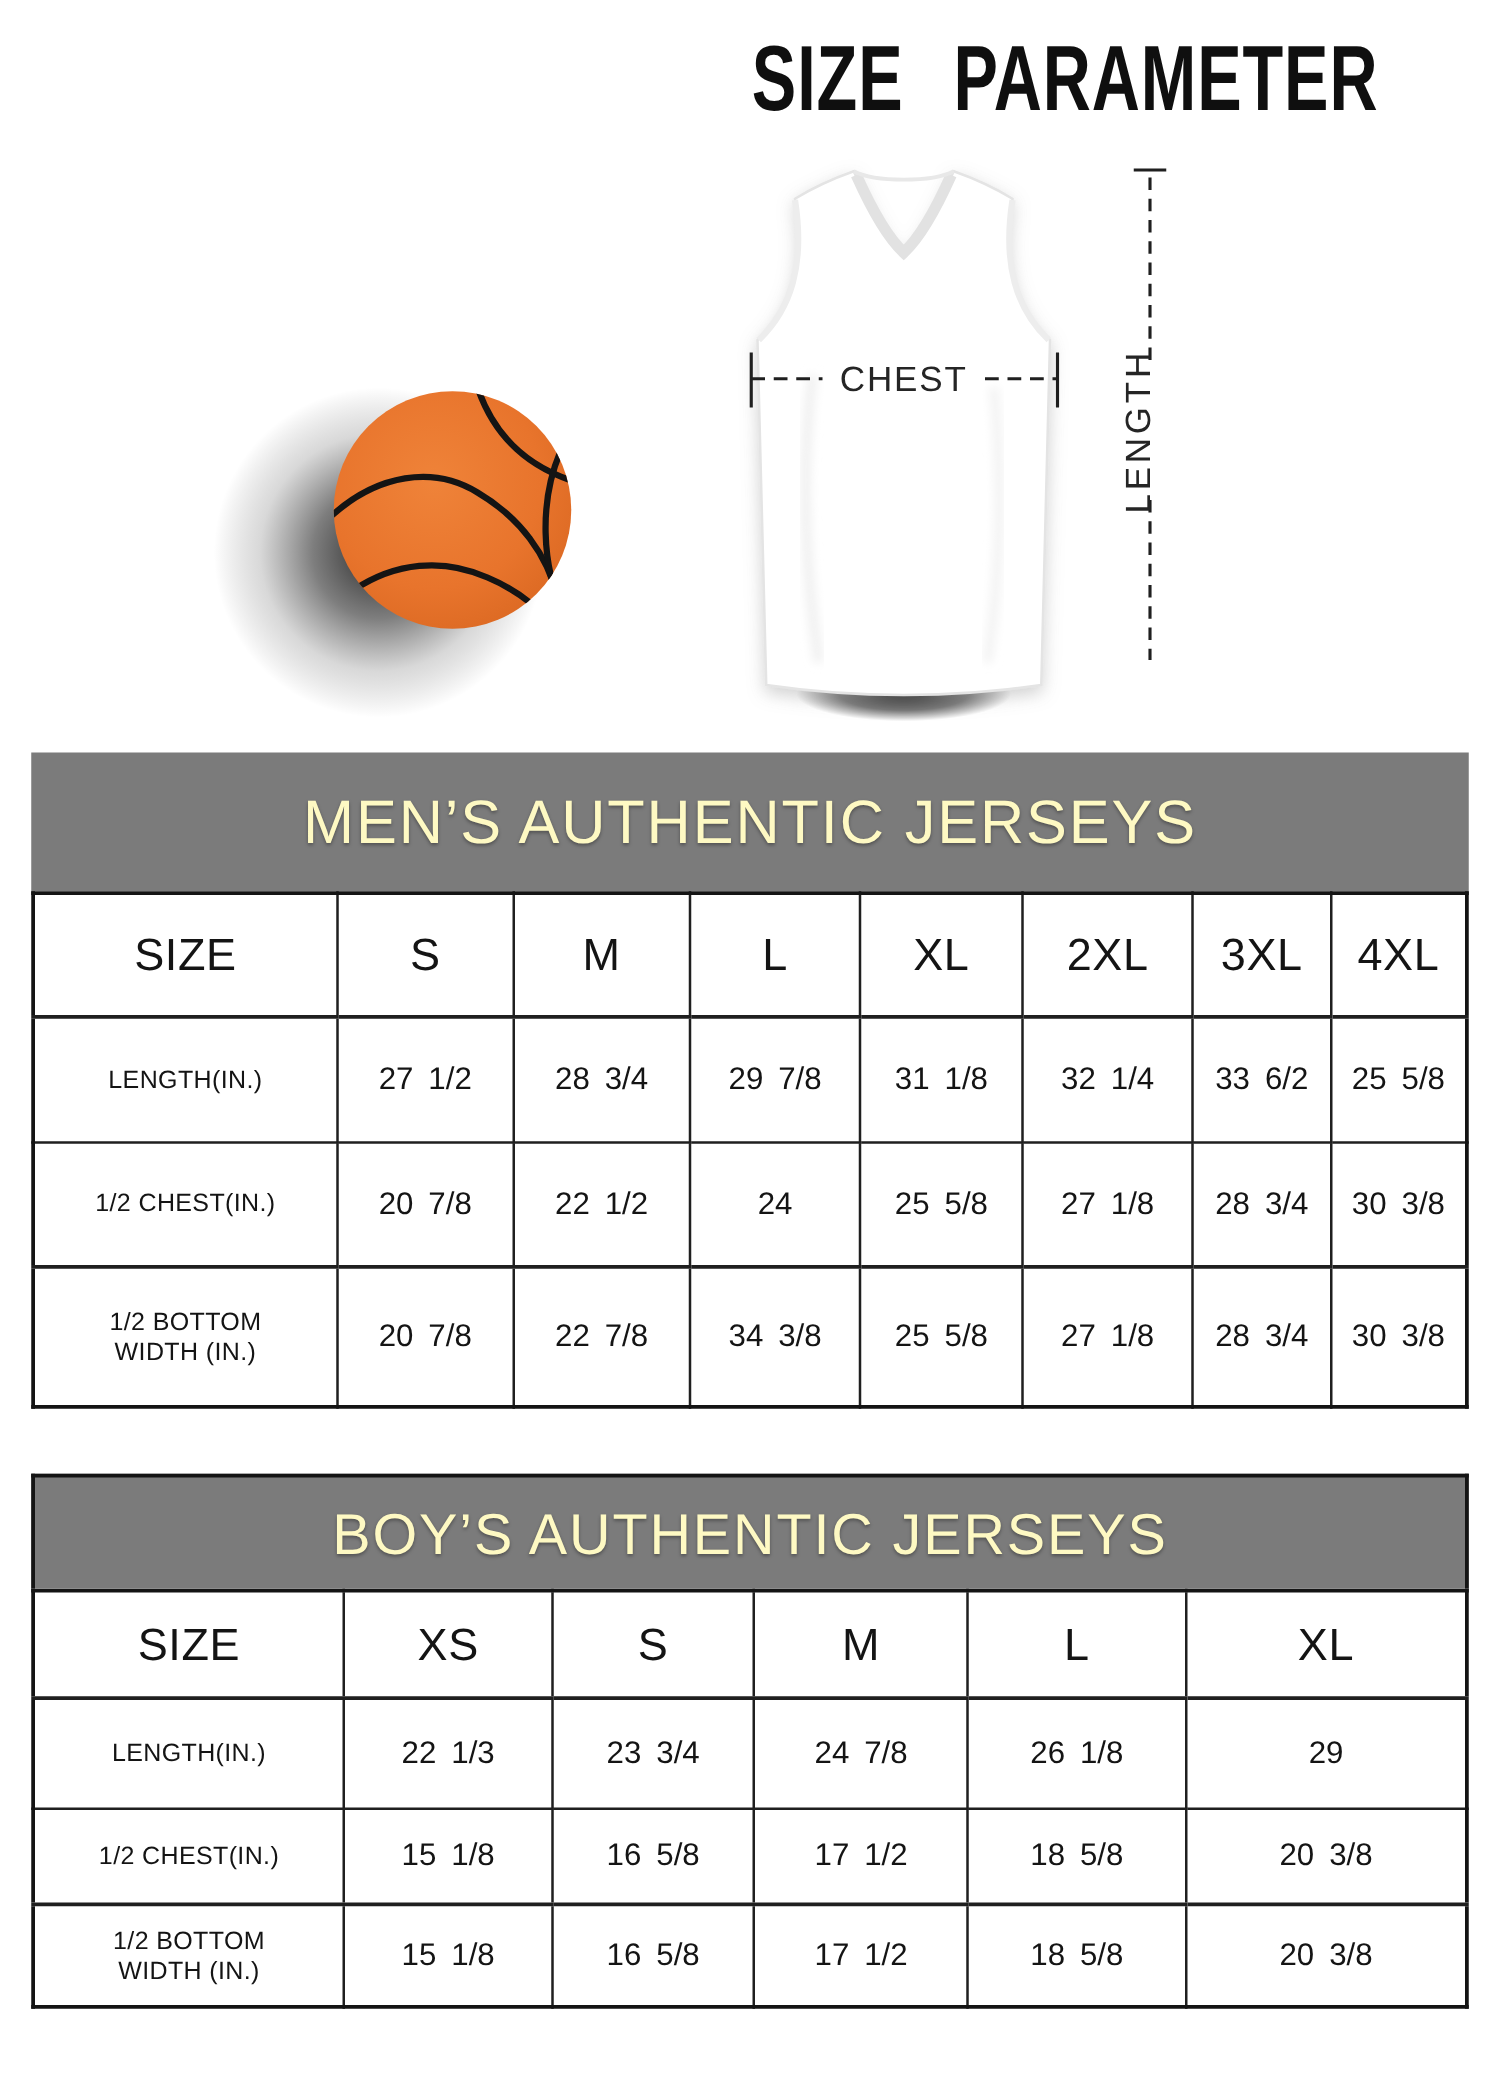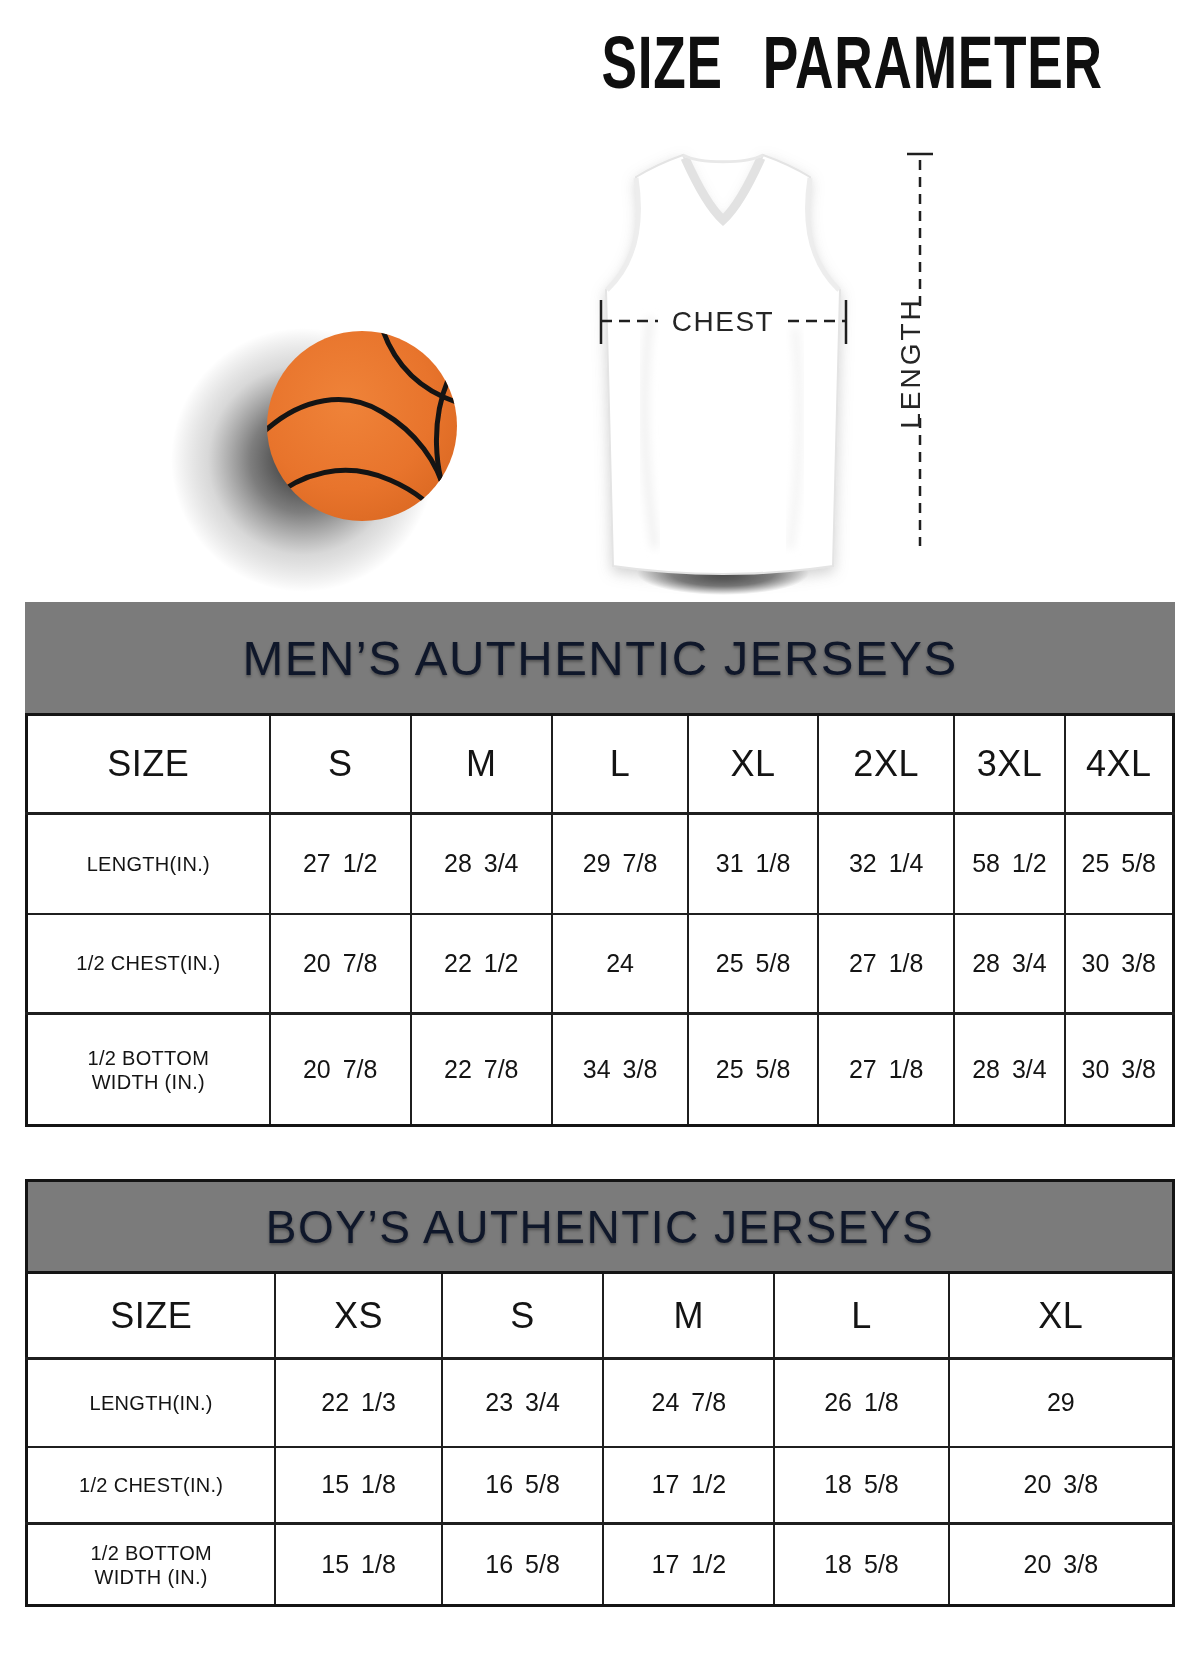--- a/index.html
+++ b/index.html
@@ -6,31 +6,31 @@
   .page{position:relative;width:1200px;height:1675px;background:#fff;overflow:hidden;
         font-family:"Liberation Sans",sans-serif;color:#161616;}
 
   
   .main-title{position:absolute;top:20px;left:0;right:0;text-align:right;margin:0;}
   .main-title span{display:inline-block;font-size:74px;font-weight:bold;color:#0f0f0f;
         transform:scaleX(0.72);transform-origin:center;letter-spacing:1px;word-spacing:34px;
         font-family:"Liberation Sans",sans-serif;}
 
   
-  .diagram{position:absolute;top:118px;left:0;width:1032px;height:502px;}
+  .diagram{position:absolute;top:100px;left:0;width:1032px;height:502px;}
 
   
   .size-table{position:absolute;left:25px;width:1150px;box-sizing:border-box;}
   .mens{top:602px;}
   .boys{top:1179px;}
 
   .table-title-band{box-sizing:border-box;background:#7b7b7b;display:flex;align-items:center;justify-content:center;}
   .mens .table-title-band{height:111px;}
   .boys .table-title-band{height:92px;border:3px solid #141414;border-bottom:none;}
-  .table-title-band span{color:#0f172a;letter-spacing:1.5px;
+  .table-title-band span{color:#fef9c3;letter-spacing:1.5px;
         text-shadow:0 2px 3px rgba(0,0,0,0.35);font-weight:normal;}
   .mens .table-title-band span{font-size:49px;}
   .boys .table-title-band span{font-size:46px;}
 
   table.size-grid{width:100%;border-collapse:collapse;table-layout:fixed;background:#fff;
         border:3px solid #141414;}
   table.size-grid th,table.size-grid td{border:2px solid #1f1f1f;text-align:center;vertical-align:middle;
         font-weight:normal;color:#141414;padding:4px 4px;box-sizing:border-box;}
   table.size-grid thead th{font-size:36px;letter-spacing:0.5px;border-bottom-width:3px;}
   table.size-grid .row-label{font-size:20px;white-space:pre-line;line-height:1.2;letter-spacing:0.3px;}
@@ -165,21 +165,21 @@
           </tr>
         </thead>
         <tbody>
           <tr>
             <th class="row-label">LENGTH(IN.)</th>
             <td>27 1/2</td>
             <td>28 3/4</td>
             <td>29 7/8</td>
             <td>31 1/8</td>
             <td>32 1/4</td>
-            <td>58 1/2</td>
+            <td>33 6/2</td>
             <td>25 5/8</td>
           </tr>
           <tr>
             <th class="row-label">1/2 CHEST(IN.)</th>
             <td>20 7/8</td>
             <td>22 1/2</td>
             <td>24</td>
             <td>25 5/8</td>
             <td>27 1/8</td>
             <td>28 3/4</td>

